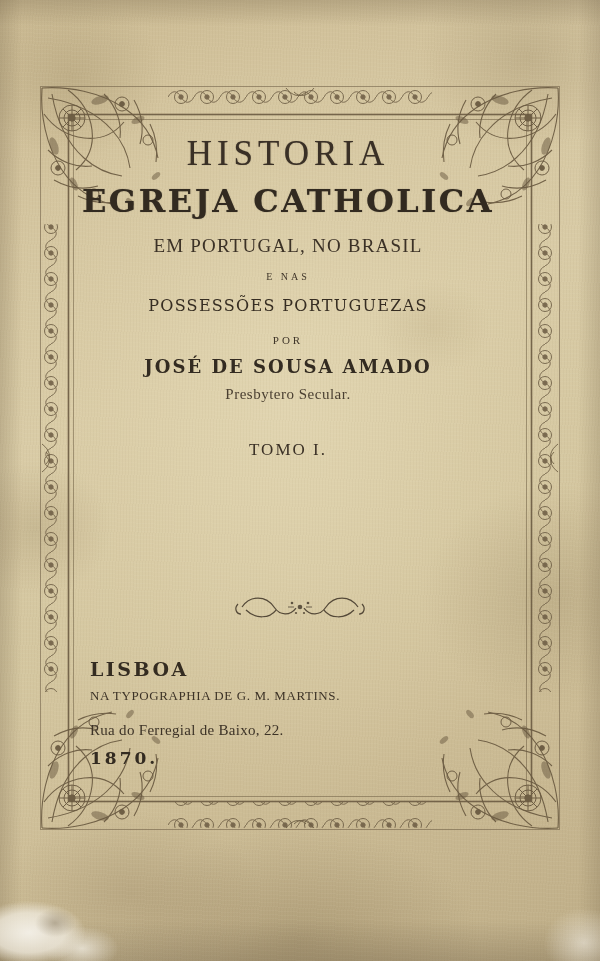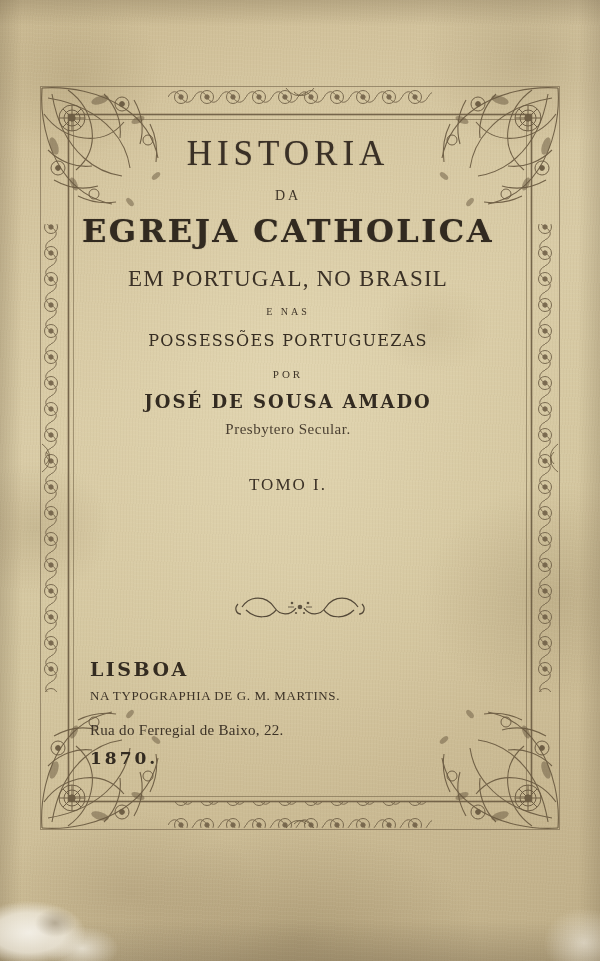--- a/index.html
+++ b/index.html
@@ -92,21 +92,21 @@
   .t-main {
     font-family: "DejaVu Serif", serif;
     font-size: 32px;
     font-weight: 700;
     letter-spacing: 2.5px;
     margin-top: 12px;
     color: #322a20;
     text-shadow: 0 0 1px rgba(50,42,32,0.5);
   }
   .t-sub1 {
-    font-size: 23px;
+    font-size: 19px;
     letter-spacing: 1.2px;
     margin-top: 18px;
     color: #3b3126;
   }
   .t-enas {
     font-size: 10px;
     letter-spacing: 3px;
     margin-top: 16px;
     color: #40362a;
   }
@@ -313,21 +313,20 @@
         <path d="M248,4 C254,12 262,14 268,8 M276,4 C270,12 262,14 256,8"></path>
         <path d="M248,744 C254,736 262,734 268,740 M276,744 C270,736 262,734 256,740"></path>
         <path d="M4,360 C12,366 14,374 8,380 M4,388 C12,382 14,374 8,368"></path>
         <path d="M520,360 C512,366 510,374 516,380 M520,388 C512,382 510,374 516,368"></path>
       </g>
     </svg>
   </div>
 
   <div id="title-block">
     <div class="ln t-historia">HISTORIA</div>
-    <div class="ln t-da">DA</div>
     <div class="ln t-main">EGREJA CATHOLICA</div>
     <div class="ln t-sub1">EM PORTUGAL, NO BRASIL</div>
     <div class="ln t-enas">E NAS</div>
     <div class="ln t-sub2">POSSESSÕES PORTUGUEZAS</div>
     <div class="ln t-por">POR</div>
     <div class="ln t-author">JOSÉ DE SOUSA AMADO</div>
     <div class="ln t-role">Presbytero Secular.</div>
     <div class="ln t-tomo">TOMO I.</div>
   </div>
 

